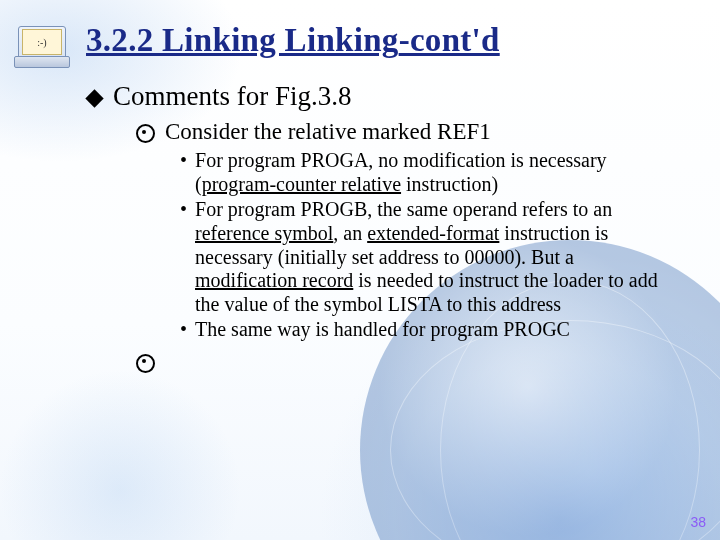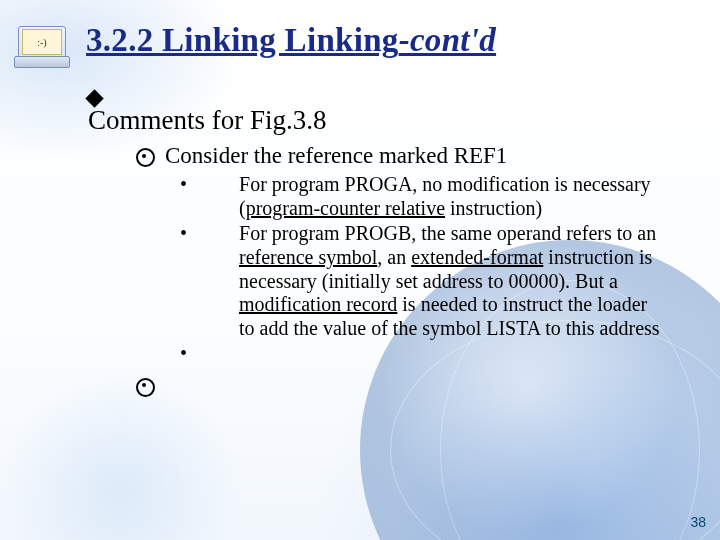--- a/index.html
+++ b/index.html
@@ -84,28 +84,26 @@
   }
   .title {
     font-size: 33px;
     font-weight: bold;
     text-decoration: underline;
     color: #1a2a88;
     margin: 0 0 22px 0;
     letter-spacing: 0.3px;
   }
   .title .contd {
-    font-style: italic;
   }
   .lvl1 {
     font-size: 27px;
     margin: 0 0 6px 2px;
     display: flex;
     align-items: flex-start;
-    flex-direction: column;
   }
   .lvl1 .bullet-diamond {
     display: inline-block;
     width: 13px; height: 13px;
     background: #000;
     transform: rotate(45deg);
     margin: 11px 12px 0 0;
     flex: none;
   }
   .lvl2 {
@@ -141,28 +139,28 @@
     align-items: flex-start;
     line-height: 1.18;
     margin-bottom: 2px;
   }
   .lvl3 .dot {
     flex: none;
     margin: 0 8px 0 0;
     font-size: 20px;
     line-height: 1.18;
   }
-  .lvl3-text { max-width: 560px; margin-left: 44px; }
+  .lvl3-text { max-width: 560px; }
   .pagenum {
     position: absolute;
     right: 14px;
     bottom: 10px;
     font-family: Arial, Helvetica, sans-serif;
     font-size: 14px;
-    color: #0c4a6e;
+    color: #8b5cf6;
     z-index: 3;
   }
   .u { text-decoration: underline; }
 </style>
 </head>
 <body>
 
 <div class="bg-wash"></div>
 <div class="globe"></div>
 
@@ -178,34 +176,35 @@
     <span>3.2.2 Linking Linking</span><span class="contd">-cont'd</span>
   </h1>
 
   <div class="lvl1">
     <span class="bullet-diamond"></span>
     <span>Comments for Fig.3.8</span>
   </div>
 
   <div class="lvl2">
     <span class="bullet-target"></span>
-    <span class="lvl2-text">Consider the reference marked REF1</span>
+    <span class="lvl2-text">Consider the relative marked REF1</span>
   </div>
 
   <div class="lvl3-wrap">
     <div class="lvl3">
       <span class="dot">•</span>
       <span class="lvl3-text">For program PROGA, no modification is necessary (<span class="u">program-counter relative</span> instruction)</span>
     </div>
     <div class="lvl3">
       <span class="dot">•</span>
       <span class="lvl3-text">For program PROGB, the same operand refers to an <span class="u">reference symbol</span>, an <span class="u">extended-format</span> instruction is necessary (initially set address to 00000). But a <span class="u">modification record</span> is needed to instruct the loader to add the value of the symbol LISTA to this address</span>
     </div>
     <div class="lvl3">
       <span class="dot">•</span>
+      <span class="lvl3-text">The same way is handled for program PROGC</span>
     </div>
   </div>
 
   <div class="lvl2">
     <span class="bullet-target"></span>
   </div>
 
 </div>
 
 <div class="pagenum">38</div>

